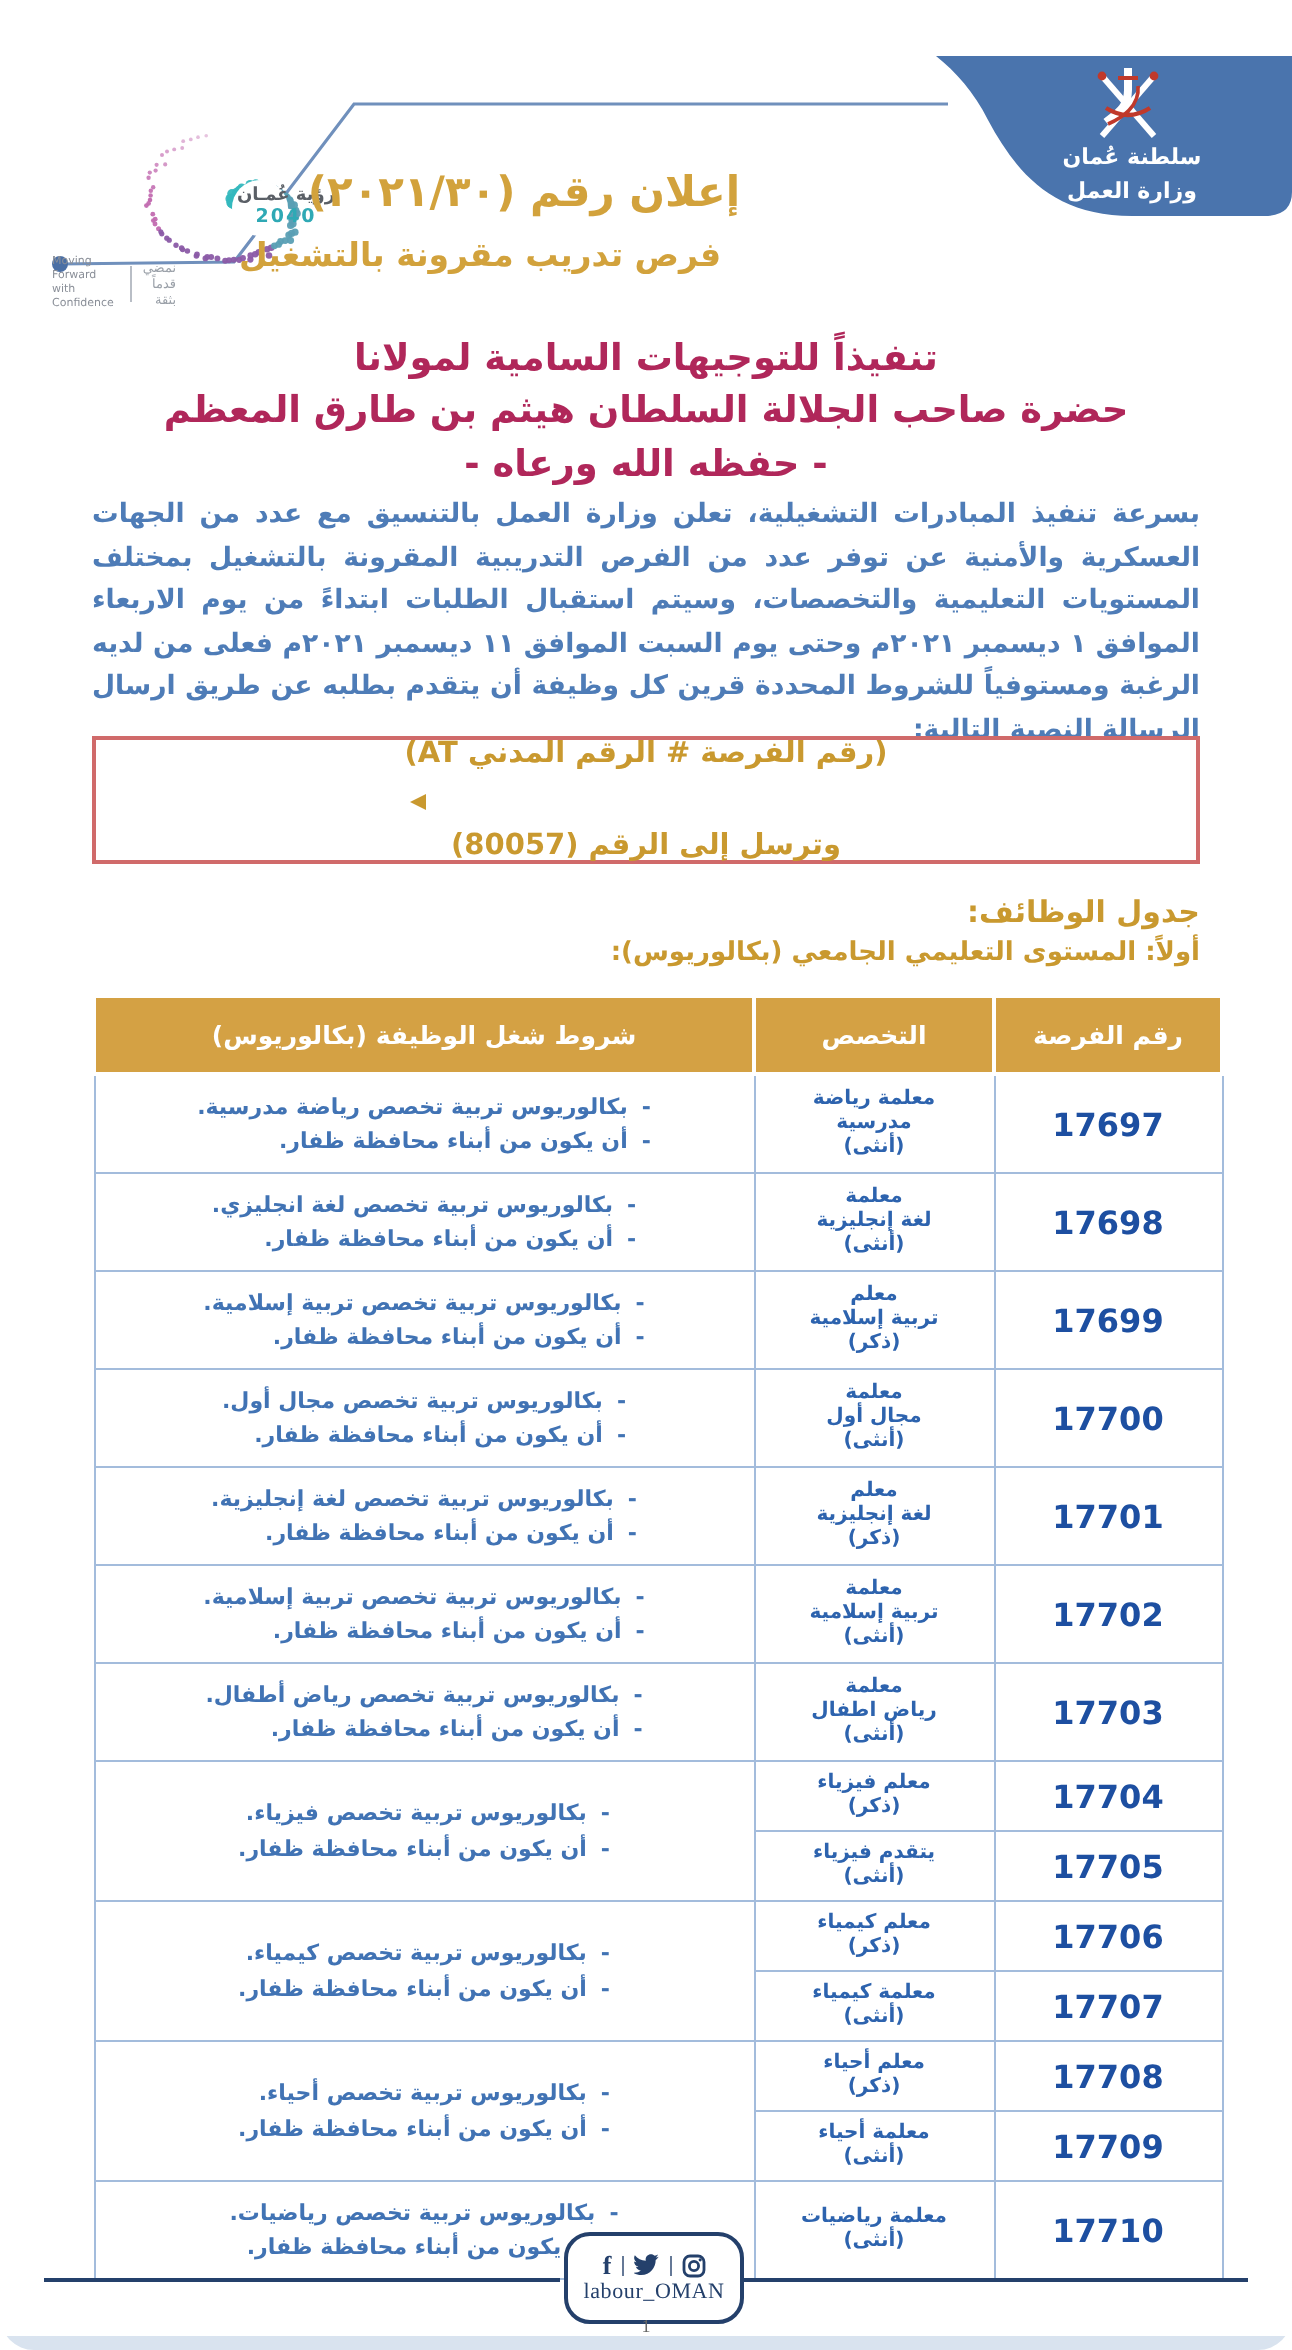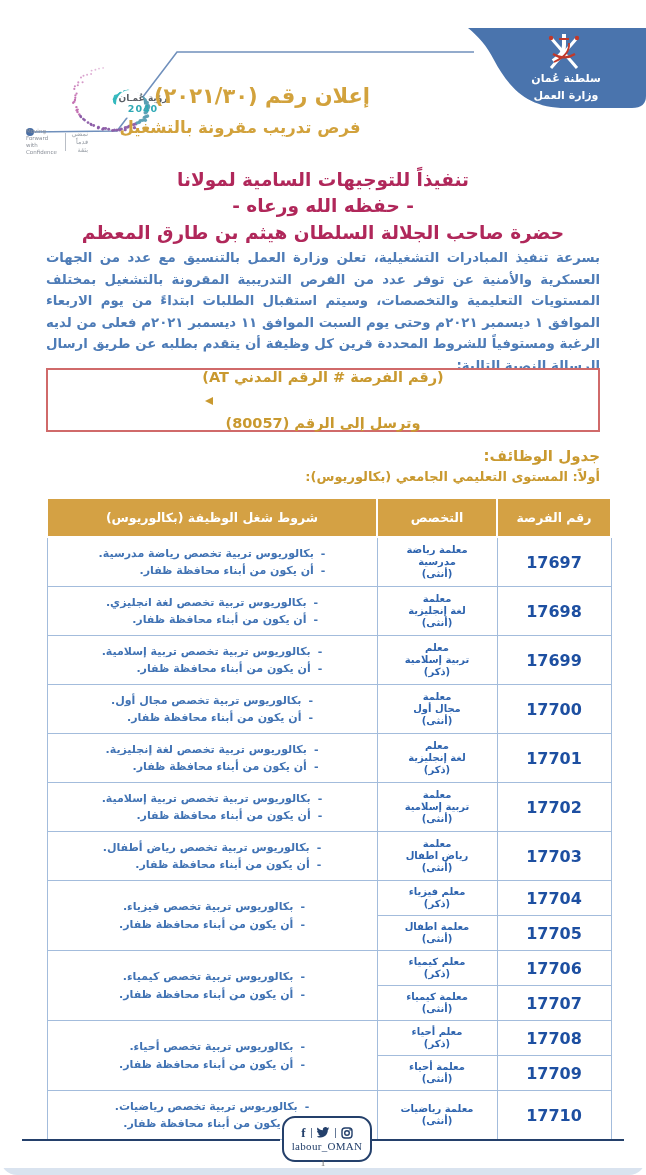--- a/index.html
+++ b/index.html
@@ -228,22 +228,22 @@
     </div>
   </div>
 
   <div class="announce">
     <div class="announce-no">إعلان رقم (٢٠٢١/٣٠)</div>
     <div class="announce-type">فرص تدريب مقرونة بالتشغيل</div>
   </div>
 
   <div class="royal">
     <div>تنفيذاً للتوجيهات السامية لمولانا</div>
+    <div>حضرة صاحب الجلالة السلطان هيثم بن طارق المعظم</div>
     <div>- حفظه الله ورعاه -</div>
-    <div>حضرة صاحب الجلالة السلطان هيثم بن طارق المعظم</div>
   </div>
 
   <div class="intro">بسرعة تنفيذ المبادرات التشغيلية، تعلن وزارة العمل بالتنسيق مع عدد من الجهات العسكرية والأمنية عن توفر عدد من الفرص التدريبية المقرونة بالتشغيل بمختلف المستويات التعليمية والتخصصات، وسيتم استقبال الطلبات ابتداءً من يوم الاربعاء الموافق ١ ديسمبر ٢٠٢١م وحتى يوم السبت الموافق ١١ ديسمبر ٢٠٢١م فعلى من لديه الرغبة ومستوفياً للشروط المحددة قرين كل وظيفة أن يتقدم بطلبه عن طريق ارسال الرسالة النصية التالية:</div>
 
   <div class="smsbox">
     <div class="sms-line">(رقم الفرصة # الرقم المدني AT)</div>
     <div class="arrow"></div>
     <div class="sms-line">وترسل إلى الرقم (80057)</div>
   </div>
 
@@ -377,21 +377,21 @@
                   <span class="dash">-</span>
                   <span>بكالوريوس تربية تخصص فيزياء.</span>
                 </div><div class="cline">
                   <span class="dash">-</span>
                   <span>أن يكون من أبناء محافظة ظفار.</span>
                 </div></div></td>
           </tr>
           <tr class="short">
             <td class="no">17705</td>
             <td class="spec">
-              <div>معلمة اطفال</div>
+              <div>يتقدم فيزياء</div>
               <div>(أنثى)</div>
             </td>
           </tr>
           <tr class="short">
             <td class="no">17706</td>
             <td class="spec">
               <div>معلم كيمياء</div>
               <div>(ذكر)</div>
             </td>
             <td class="cond" rowspan="2"><div class="cond-wrap"><div class="cline">

